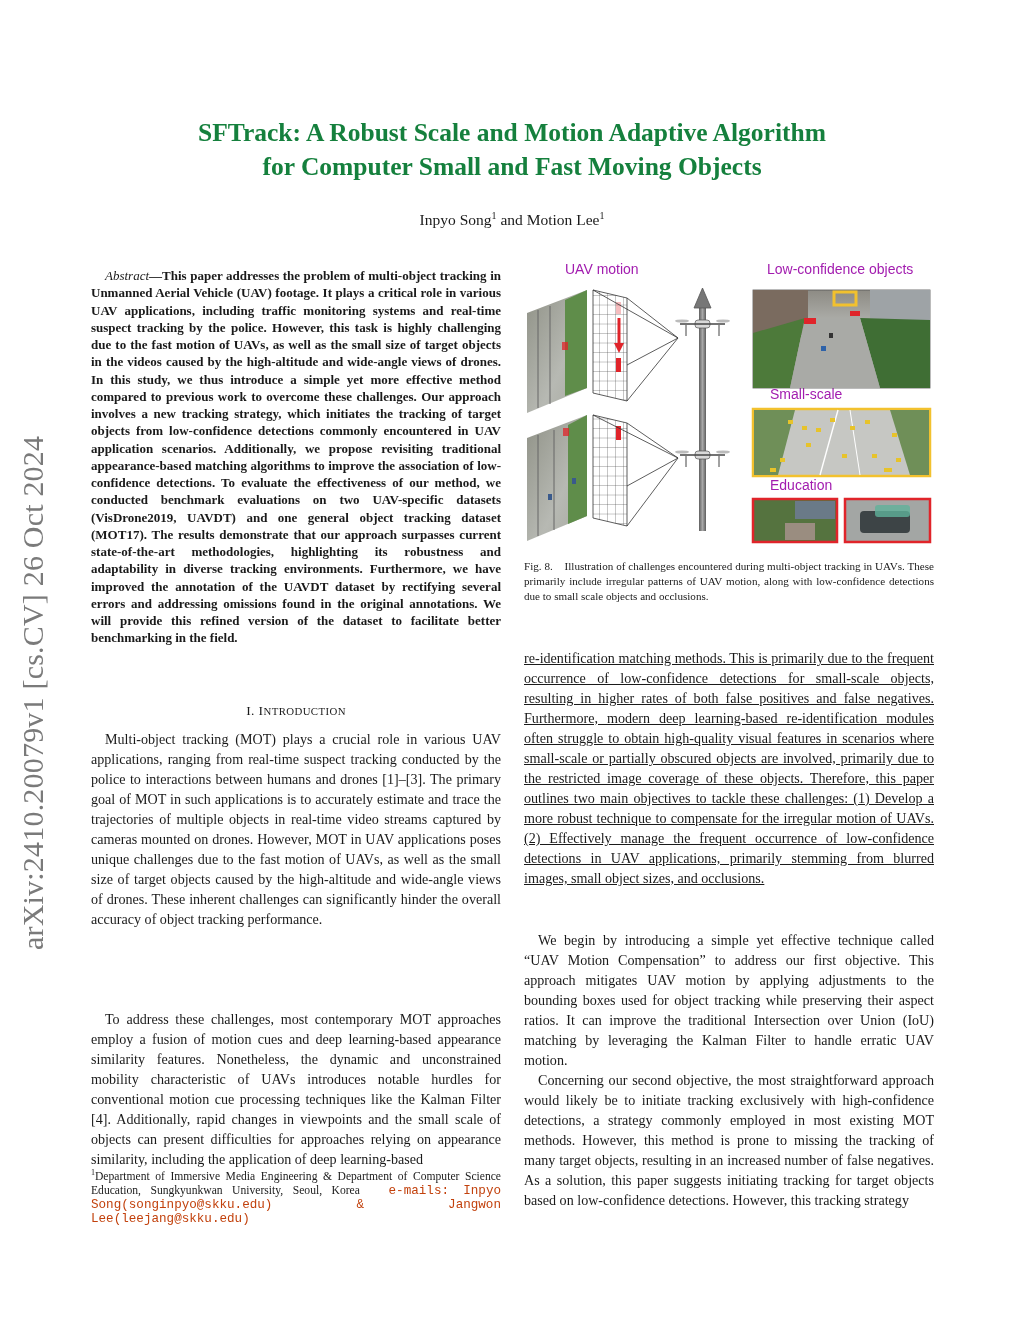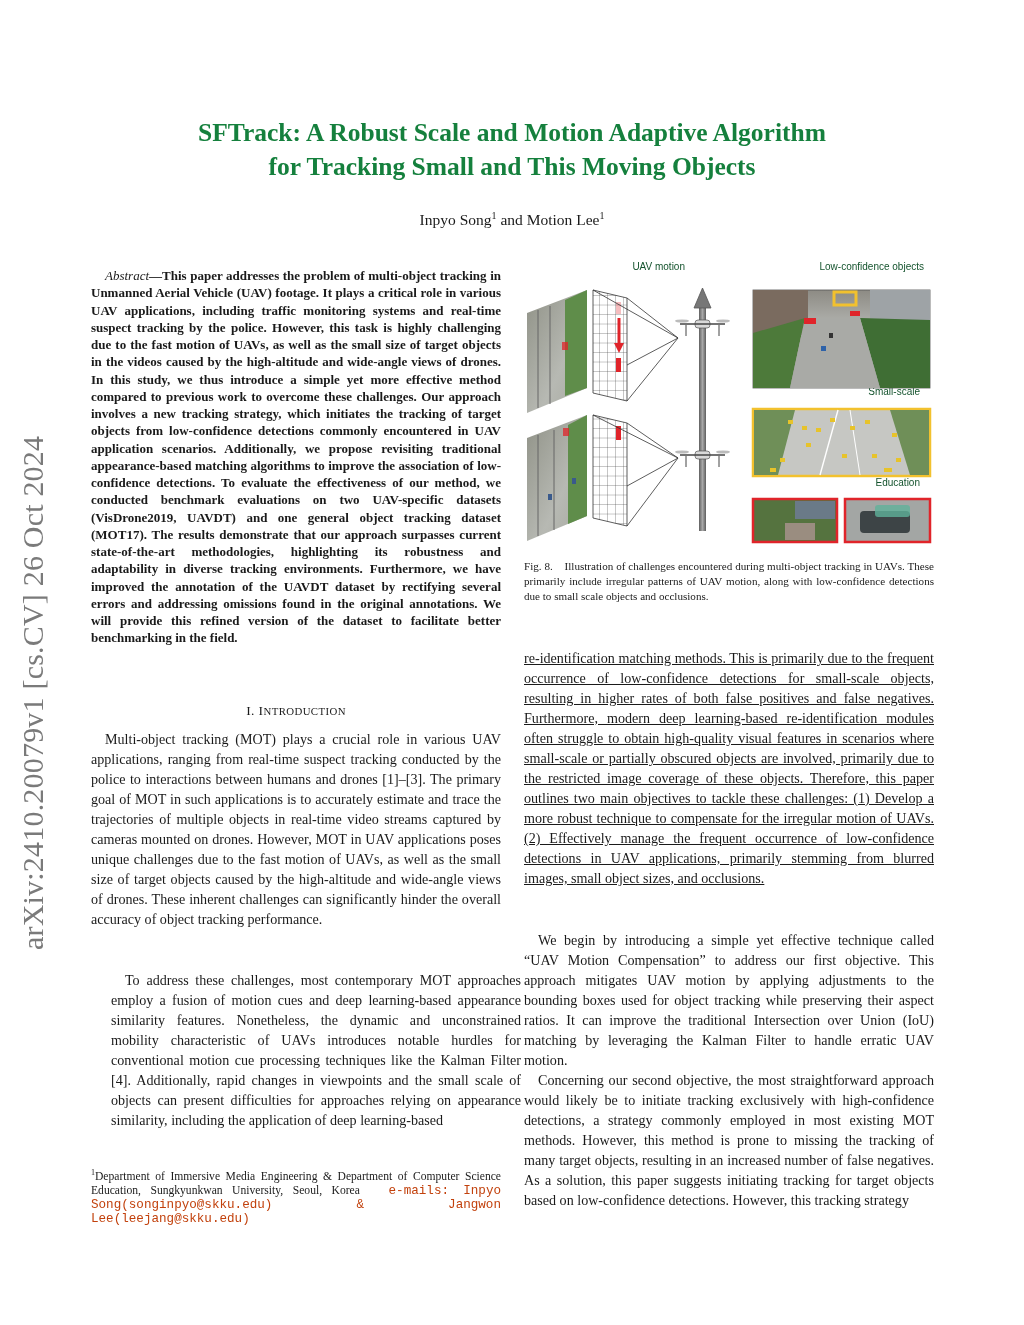--- a/index.html
+++ b/index.html
@@ -10,39 +10,39 @@
   .authors sup { font-size:10px; }
   .col { position:absolute; text-align:justify; }
   .left { left:91px; width:410px; }
   .right { left:524px; width:410px; }
   .abstract { top:267px; font-size:13px; line-height:17.25px; font-weight:bold; text-indent:14px; }
   .abstract .lead { font-style:italic; font-weight:normal; }
   .sec-head { position:absolute; top:703px; left:91px; width:410px; text-align:center; font-size:13.5px; letter-spacing:0.4px; }
   .sec-head .sc { font-size:10.8px; }
   .para { font-size:14.1px; line-height:20px; text-indent:14px; margin:0; }
   .intro1 { top:729px; }
-  .intro2 { top:970px;margin-left:20px; }
+  .intro2 { top:1009px; }
   .footnote { position:absolute; left:91px; width:410px; top:1166px; font-size:11.6px; line-height:14.2px; text-align:justify; }
   .footnote .mono { font-family:"Liberation Mono","DejaVu Sans Mono",monospace; font-size:12.6px; color:#c2410c; }
   .footnote sup { font-size:8px; }
   .fig { position:absolute; left:520px; top:258px; width:420px; height:295px; }
-  .fig-label { position:absolute; font-family:"Liberation Sans","DejaVu Sans",sans-serif; font-size:10px; color:#14532d; text-align:right; }
+  .fig-label { position:absolute; font-family:"Liberation Sans","DejaVu Sans",sans-serif; font-size:14px; color:#a21caf; text-align:left; }
   .caption { position:absolute; left:524px; top:559px; width:410px; font-size:11.1px; line-height:15px; text-align:justify; }
   .r1 { top:648px;text-decoration:underline; }
   .r2 { top:930px; }
   .r3 { top:1070px; }
 </style>
 </head>
 <body>
 
 <div class="arxiv">arXiv:2410.20079v1  [cs.CV]  26 Oct 2024</div>
 
 <div class="title">
   <div>SFTrack: A Robust Scale and Motion Adaptive Algorithm</div>
-  <div>for Tracking Small and This Moving Objects</div>
+  <div>for Computer Small and Fast Moving Objects</div>
 </div>
 
 <div class="authors">
   <span>Inpyo Song</span><sup>1</sup><span> and </span><span>Motion Lee</span><sup>1</sup>
 </div>
 
 <div class="col left abstract">
   <span class="lead">Abstract</span><span>—</span><span>This paper addresses the problem of multi-object tracking in Unmanned Aerial Vehicle (UAV) footage. It plays a critical role in various UAV applications, including traffic monitoring systems and real-time suspect tracking by the police. However, this task is highly challenging due to the fast motion of UAVs, as well as the small size of target objects in the videos caused by the high-altitude and wide-angle views of drones. In this study, we thus introduce a simple yet more effective method compared to previous work to overcome these challenges. Our approach involves a new tracking strategy, which initiates the tracking of target objects from low-confidence detections commonly encountered in UAV application scenarios. Additionally, we propose revisiting traditional appearance-based matching algorithms to improve the association of low-confidence detections. To evaluate the effectiveness of our method, we conducted benchmark evaluations on two UAV-specific datasets (VisDrone2019, UAVDT) and one general object tracking dataset (MOT17). The results demonstrate that our approach surpasses current state-of-the-art methodologies, highlighting its robustness and adaptability in diverse tracking environments. Furthermore, we have improved the annotation of the UAVDT dataset by rectifying several errors and addressing omissions found in the original annotations. We will provide this refined version of the dataset to facilitate better benchmarking in the field.</span>
 </div>
 
@@ -56,21 +56,21 @@
 <div class="col left intro2">
   <p class="para">To address these challenges, most contemporary MOT approaches employ a fusion of motion cues and deep learning-based appearance similarity features. Nonetheless, the dynamic and unconstrained mobility characteristic of UAVs introduces notable hurdles for conventional motion cue processing techniques like the Kalman Filter [4]. Additionally, rapid changes in viewpoints and the small scale of objects can present difficulties for approaches relying on appearance similarity, including the application of deep learning-based</p>
 </div>
 
 <div class="footnote">
   <sup>1</sup><span>Department of Immersive Media Engineering &amp; Department of Computer Science Education, Sungkyunkwan University, Seoul, Korea</span>&nbsp;&nbsp;&nbsp;<span class="mono">e-mails: Inpyo Song(songinpyo@skku.edu) &amp; Jangwon Lee(leejang@skku.edu)</span>
 </div>
 
 <div class="fig">
   <div class="fig-label" style="left:45px;top:3px;width:120px;">UAV motion</div>
-  <div class="fig-label" style="left:224px;top:3px;width:180px;">Low-confidence objects</div>
+  <div class="fig-label" style="left:247px;top:3px;width:180px;">Low-confidence objects</div>
   <div class="fig-label" style="left:250px;top:128px;width:150px;">Small-scale</div>
   <div class="fig-label" style="left:250px;top:219px;width:150px;">Education</div>
 
   <svg width="420" height="295" style="position:absolute;left:0;top:0;">
     <defs>
       <linearGradient id="road" x1="0" y1="0" x2="1" y2="1">
         <stop offset="0" stop-color="#8f9186"></stop>
         <stop offset="0.6" stop-color="#b7b9b3"></stop>
         <stop offset="1" stop-color="#a6a89f"></stop>
       </linearGradient>

